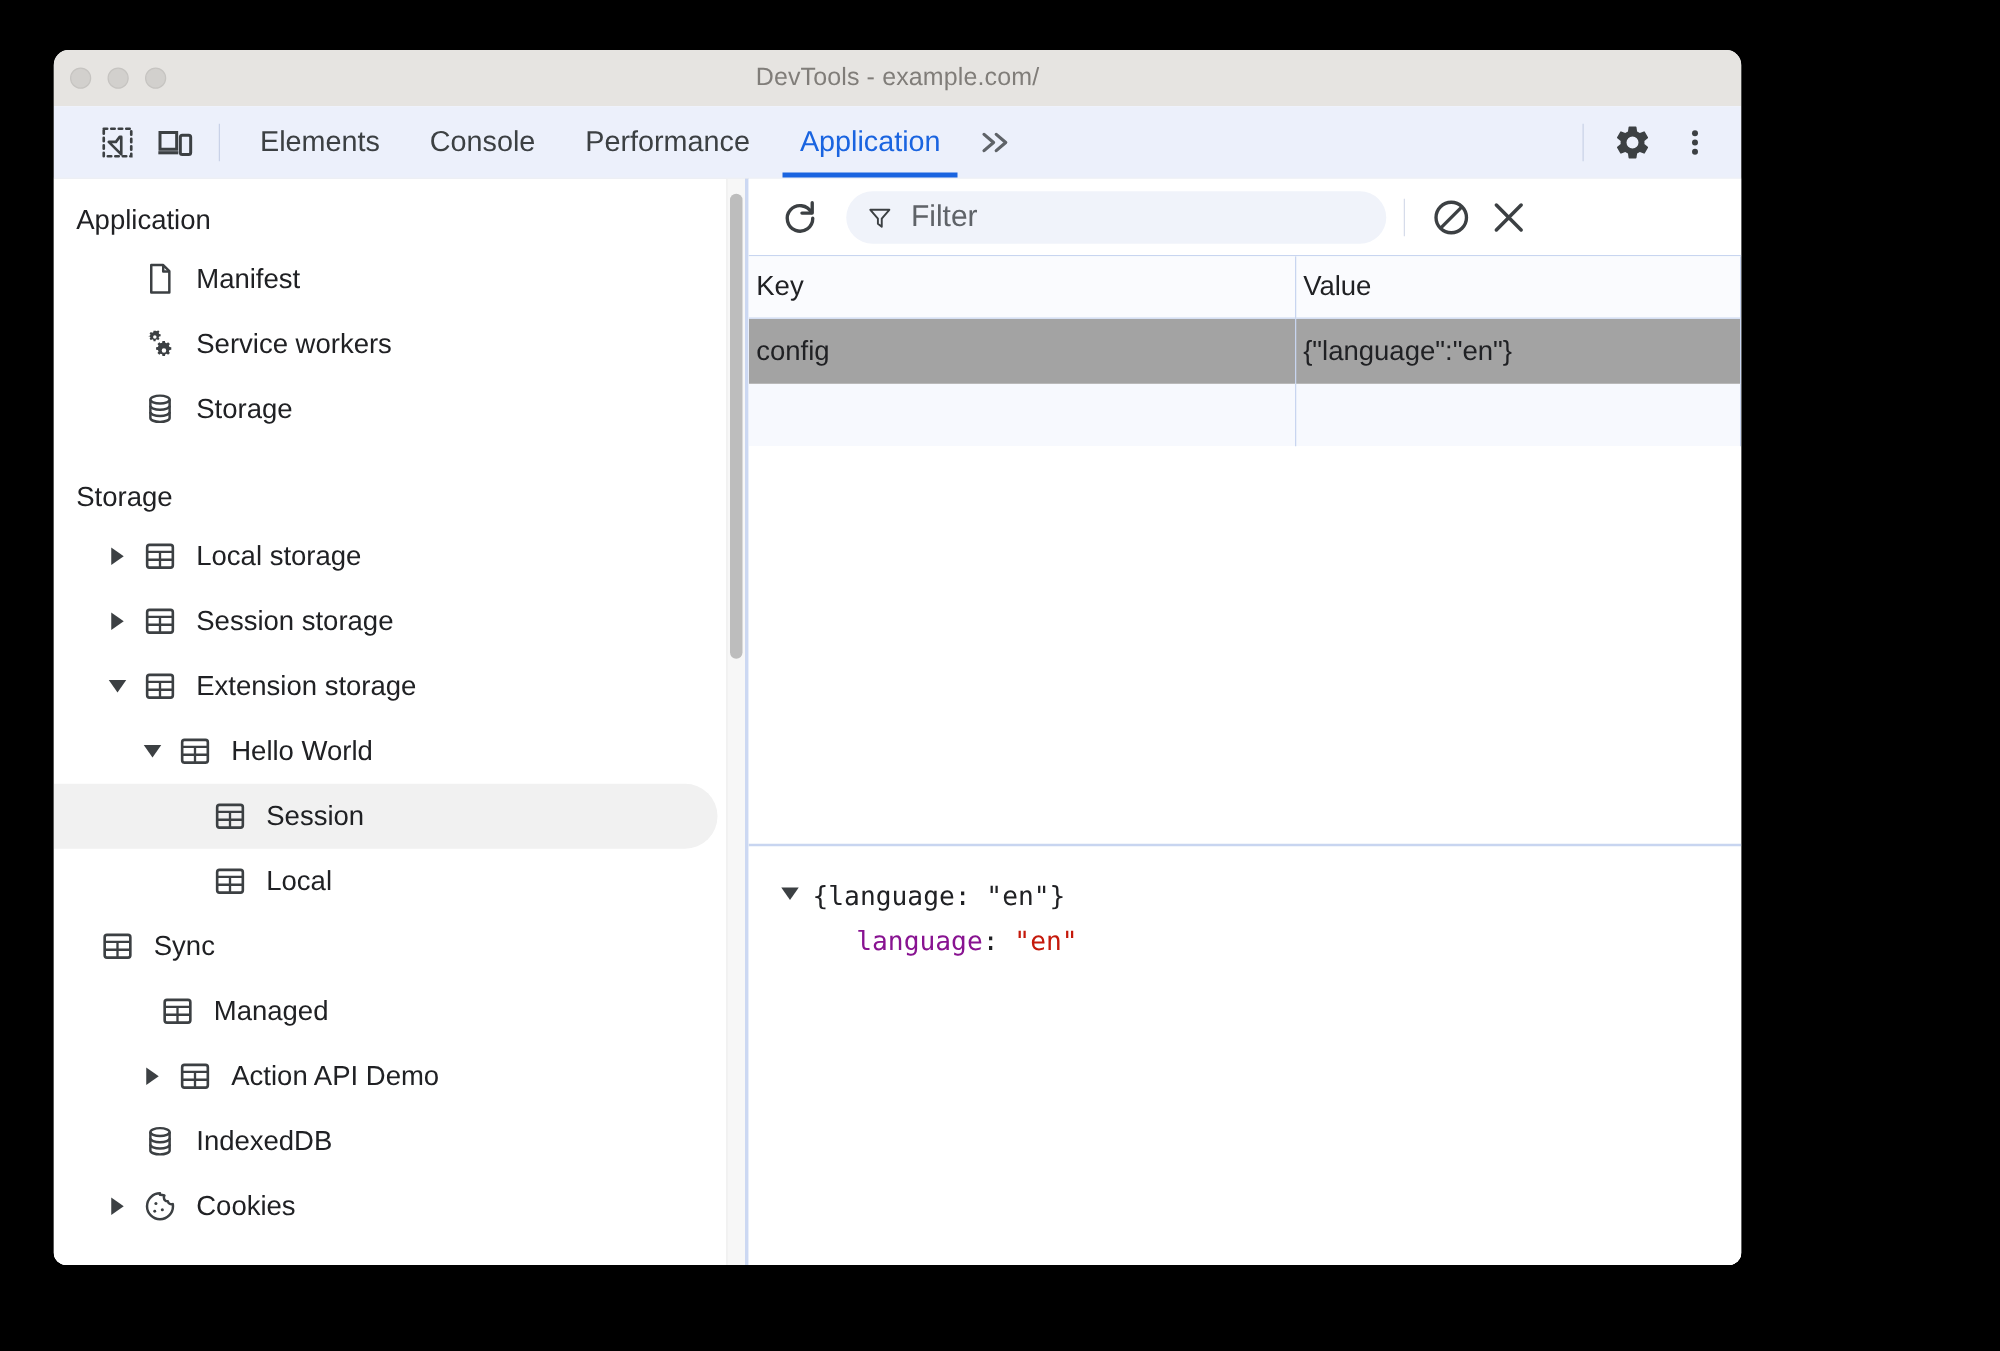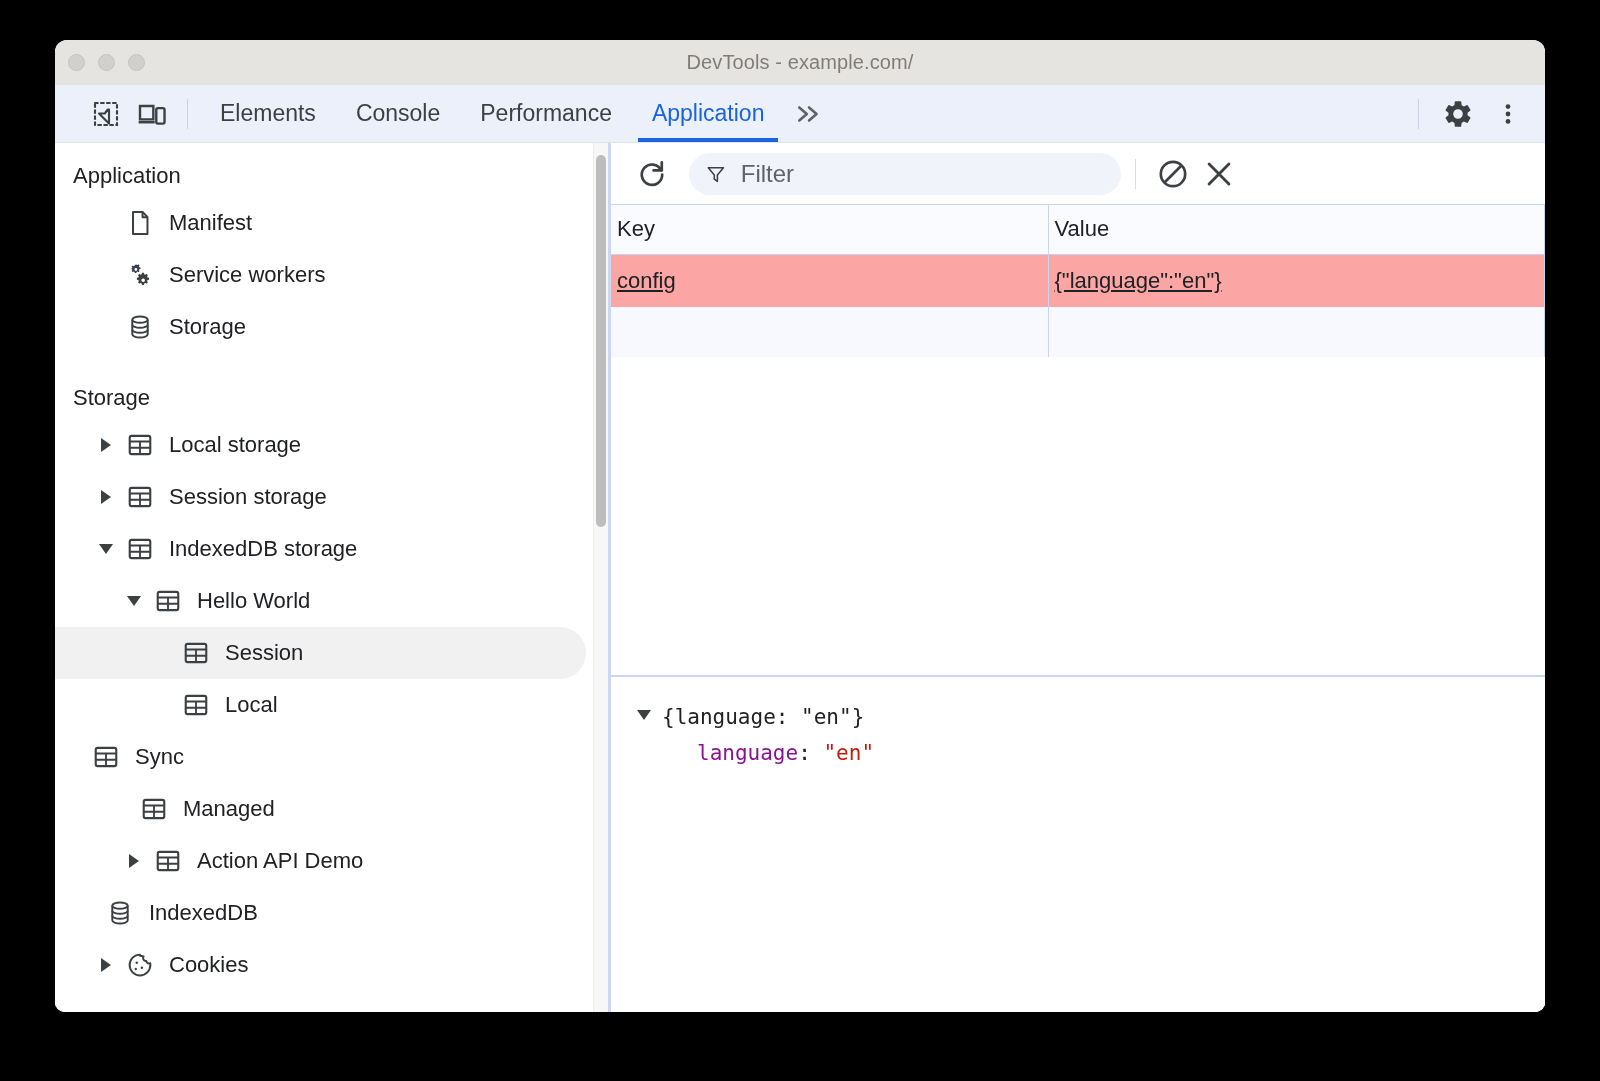--- a/index.html
+++ b/index.html
@@ -11,23 +11,23 @@
     overflow: hidden;
   }
   body {
     font-family: "Liberation Sans", sans-serif;
     -webkit-font-smoothing: antialiased;
   }
 
   
   #window {
     position: absolute;
-    left: 55px;
+    left: 43px;
     top: 40px;
-    width: 1490px;
+    width: 1350px;
     height: 972px;
     background: #ffffff;
     border-radius: 12px 12px 10px 10px;
     overflow: hidden;
     display: flex;
     flex-direction: column;
   }
 
   
   #titlebar {
@@ -282,22 +282,21 @@
     overflow: hidden;
   }
   #grid th {
     height: 49px;
     background: #fafbfe;
     border-bottom: 1px solid #c8d5f0;
     user-select: none;
   }
   #grid tr.data-row td {
     height: 53px;
-    background: #fca5a5;
-    text-decoration: underline;
+    background: #a3a3a3;
   }
   #grid tr.empty-row td {
     height: 50px;
     background: #f7f9fe;
   }
   col.key-col { width: 437px; }
 
   
   #preview {
     flex: 1 1 auto;
@@ -461,21 +460,21 @@
         <div class="tree-row" style="padding-left:34px">
           <div class="tw">
               <div class="tri open"></div>
             </div>
           <div class="ticon">
             <svg width="28" height="28" viewBox="0 0 24 24">
               <rect x="3.2" y="4.2" width="17.6" height="15.6" rx="1.6" fill="none" stroke="#3c4043" stroke-width="1.8"></rect>
               <path d="M3.2 9.0 H20.8 M3.2 14.4 H20.8 M12 9.0 V19.8" fill="none" stroke="#3c4043" stroke-width="1.6"></path>
             </svg>
           </div>
-          <div class="tlabel">IndexedDB storage</div>
+          <div class="tlabel">Extension storage</div>
         </div>
 
         <div class="tree-row" style="padding-left:62px">
           <div class="tw">
               <div class="tri open"></div>
             </div>
           <div class="ticon">
             <svg width="28" height="28" viewBox="0 0 24 24">
               <rect x="3.2" y="4.2" width="17.6" height="15.6" rx="1.6" fill="none" stroke="#3c4043" stroke-width="1.8"></rect>
               <path d="M3.2 9.0 H20.8 M3.2 14.4 H20.8 M12 9.0 V19.8" fill="none" stroke="#3c4043" stroke-width="1.6"></path>
@@ -534,21 +533,21 @@
             </div>
           <div class="ticon">
             <svg width="28" height="28" viewBox="0 0 24 24">
               <rect x="3.2" y="4.2" width="17.6" height="15.6" rx="1.6" fill="none" stroke="#3c4043" stroke-width="1.8"></rect>
               <path d="M3.2 9.0 H20.8 M3.2 14.4 H20.8 M12 9.0 V19.8" fill="none" stroke="#3c4043" stroke-width="1.6"></path>
             </svg>
           </div>
           <div class="tlabel">Action API Demo</div>
         </div>
 
-        <div class="tree-row" style="padding-left:14px">
+        <div class="tree-row" style="padding-left:34px">
           <div class="tw"></div>
           <div class="ticon">
             <svg width="28" height="28" viewBox="0 0 24 24">
               <ellipse cx="12" cy="5.7" rx="6.6" ry="2.7" fill="none" stroke="#3c4043" stroke-width="1.7"></ellipse>
               <path d="M5.4 5.7 V18.3 C5.4 19.8 8.4 21 12 21 C15.6 21 18.6 19.8 18.6 18.3 V5.7" fill="none" stroke="#3c4043" stroke-width="1.7"></path>
               <path d="M5.4 10.0 C5.4 11.5 8.4 12.7 12 12.7 C15.6 12.7 18.6 11.5 18.6 10.0" fill="none" stroke="#3c4043" stroke-width="1.7"></path>
               <path d="M5.4 14.3 C5.4 15.8 8.4 17.0 12 17.0 C15.6 17.0 18.6 15.8 18.6 14.3" fill="none" stroke="#3c4043" stroke-width="1.7"></path>
             </svg>
           </div>
           <div class="tlabel">IndexedDB</div>

